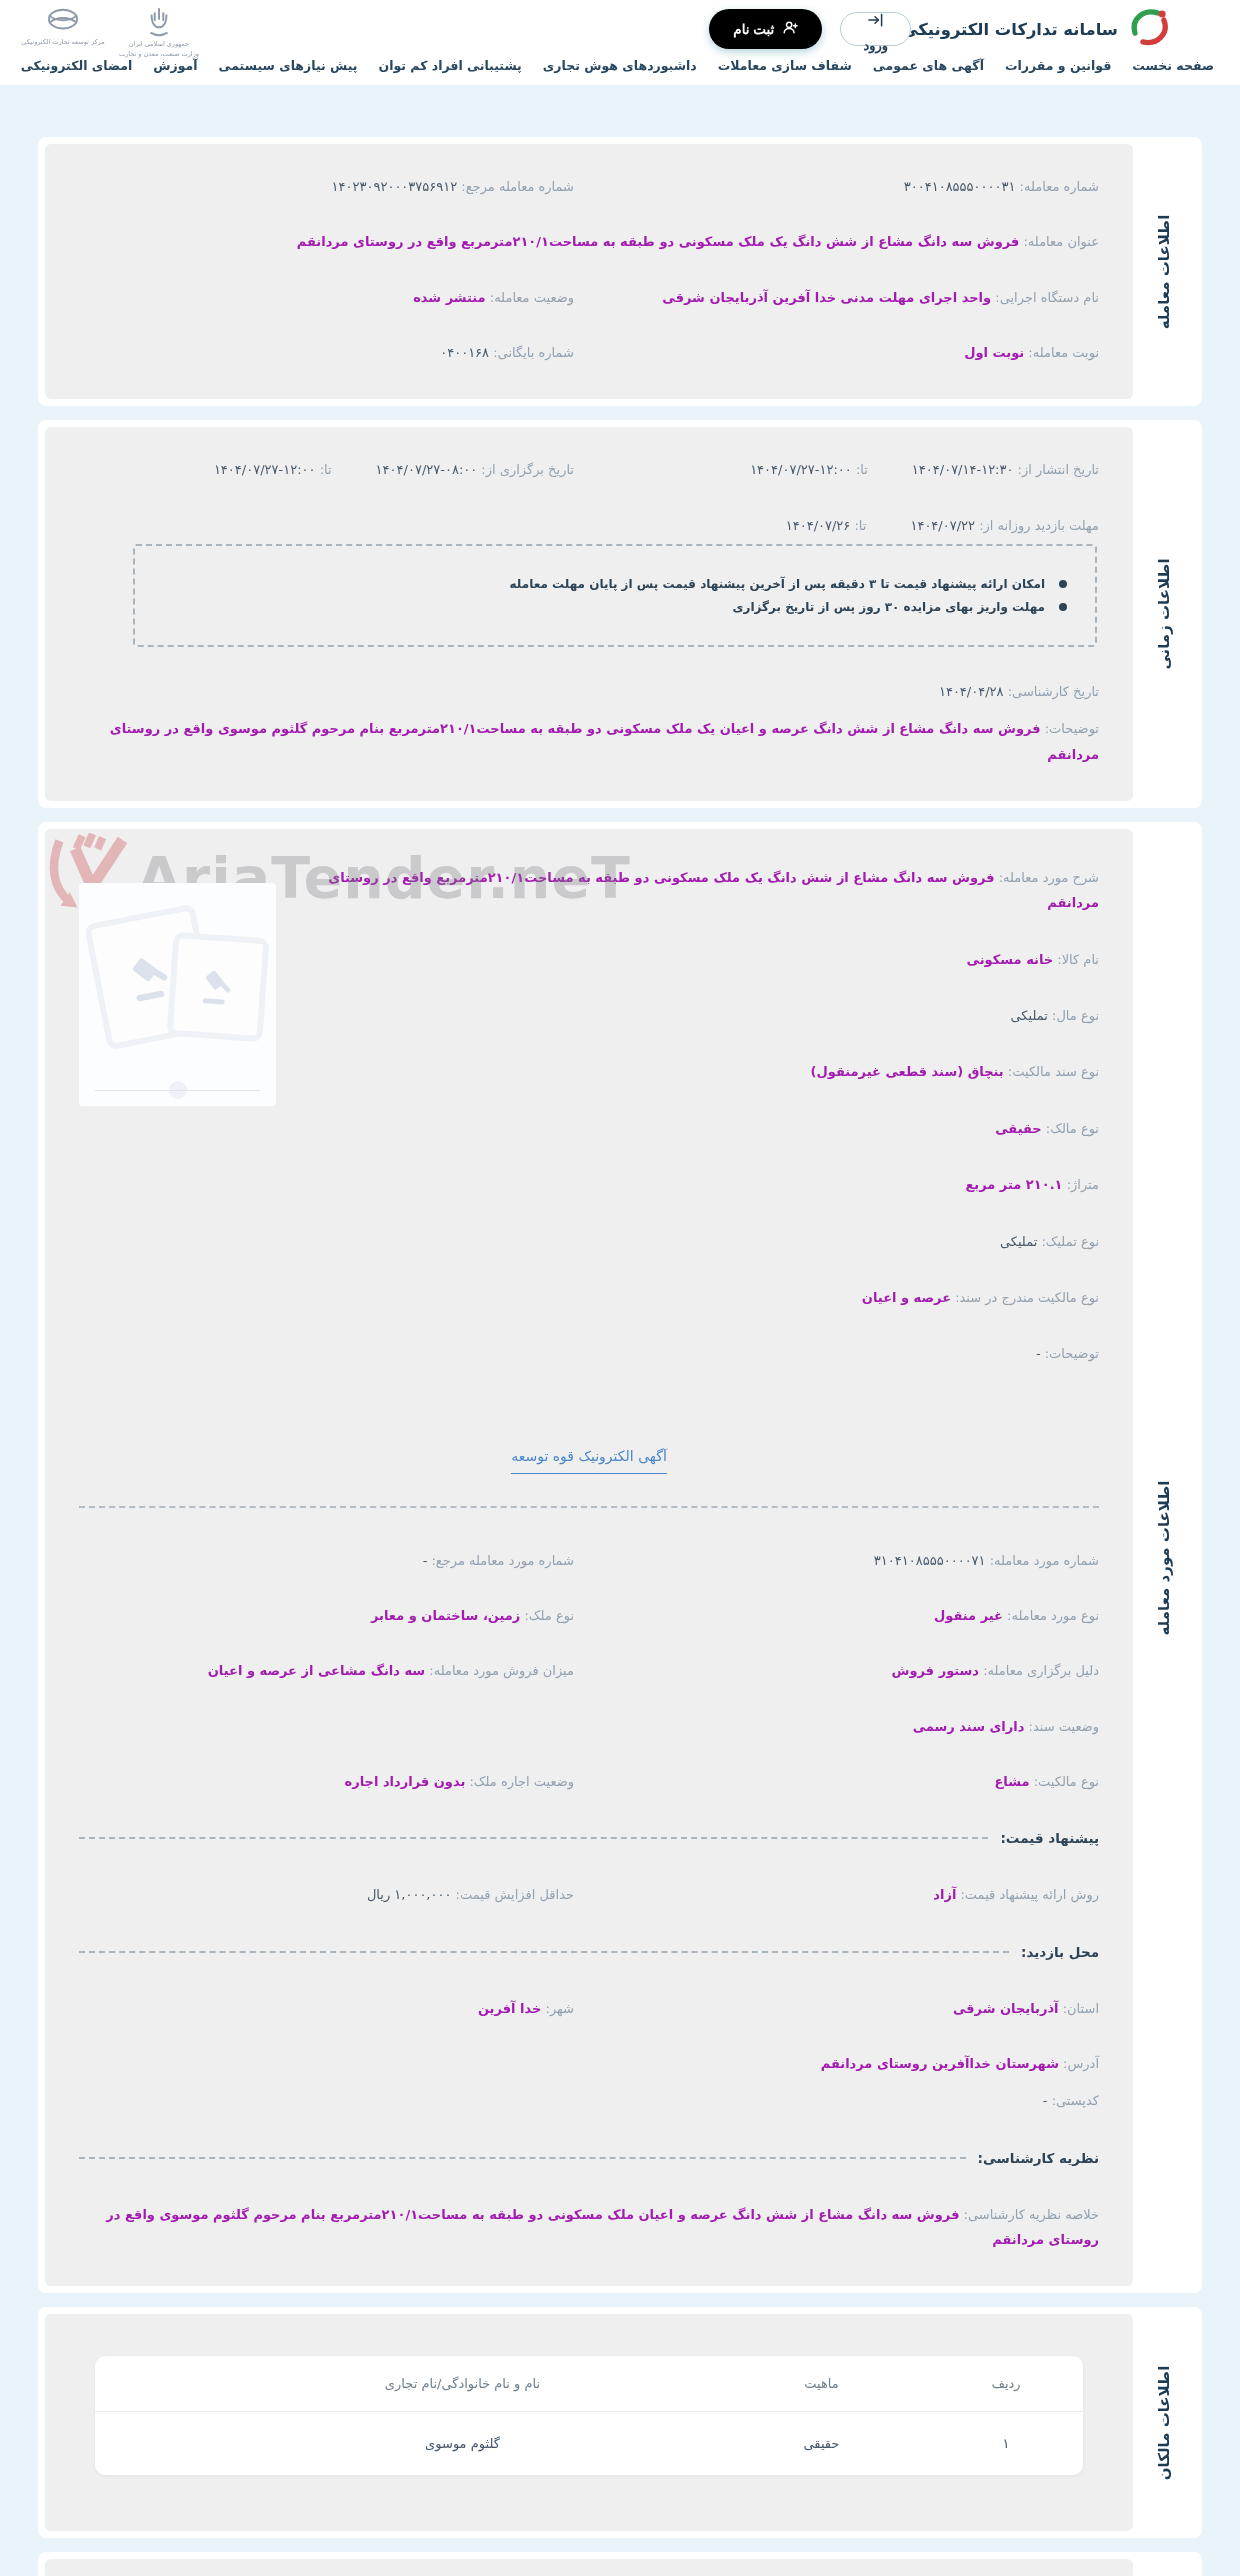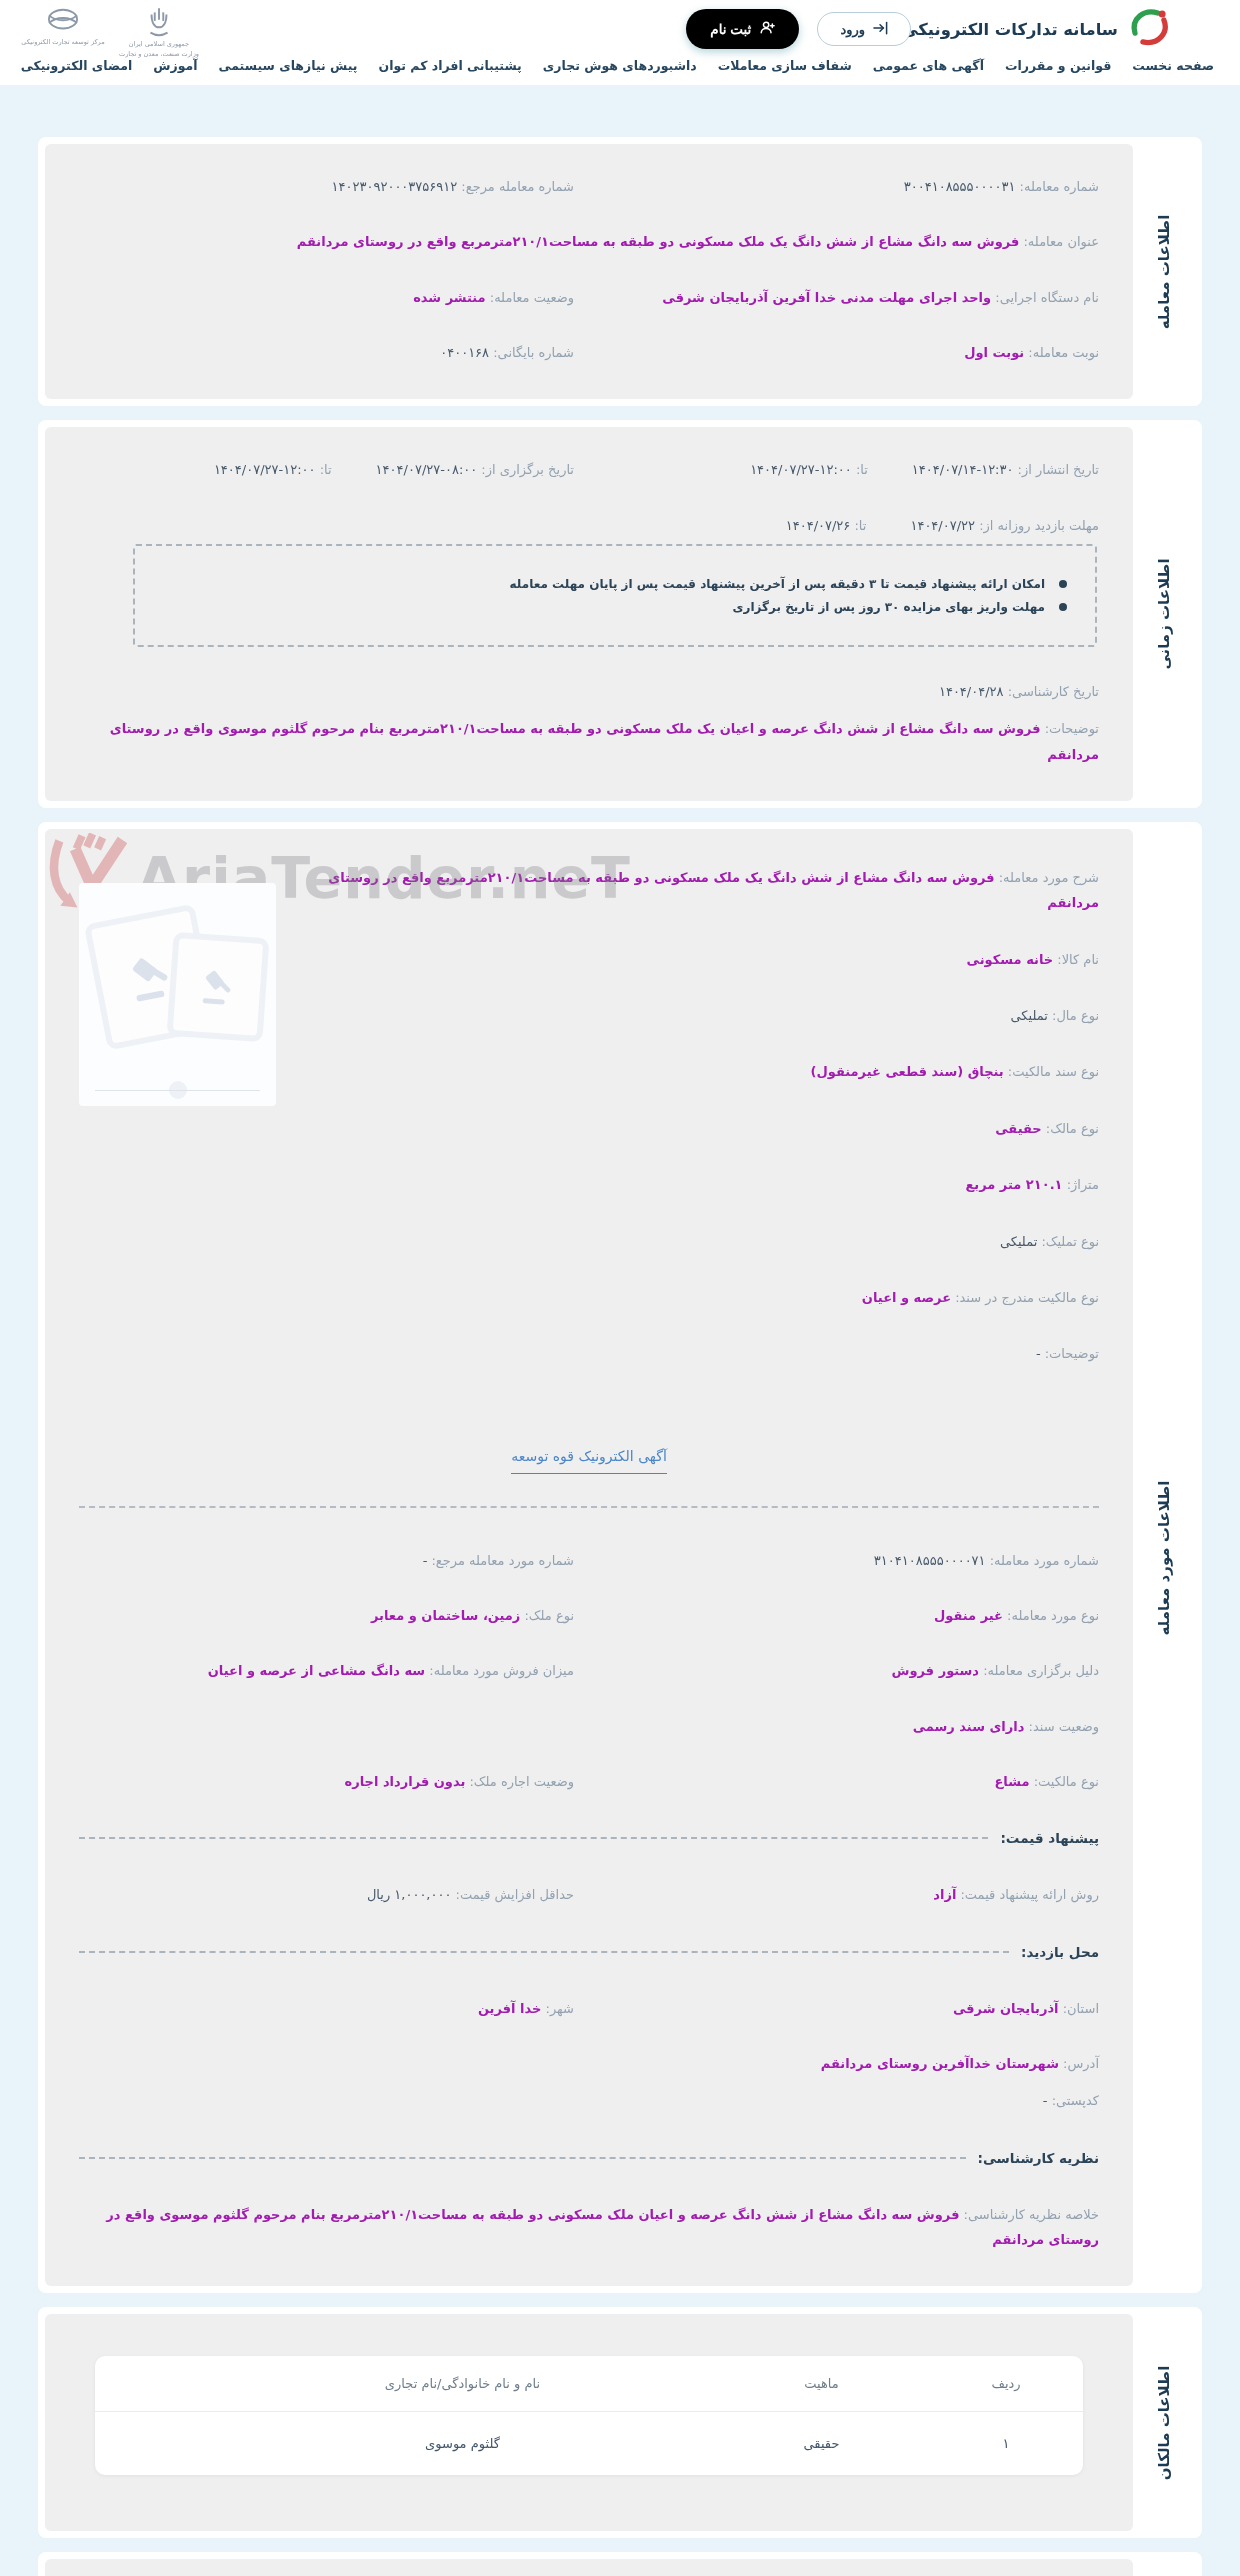--- a/index.html
+++ b/index.html
@@ -9,21 +9,21 @@
     background:#e8f4f9;
     font-family:"DejaVu Sans", sans-serif;
     direction:rtl;
     color:#47596b;
   }
   
   .topbar { position:relative; height:58px; background:#fff; }
   .brand { position:absolute; right:70px; top:0; height:58px; display:flex; align-items:center; gap:10px; }
   .brand-title { font-size:16.4px; font-weight:700; color:#1d3b53; white-space:nowrap; }
   .auth { position:absolute; right:329px; top:0; height:58px; display:flex; align-items:center; gap:18px; }
-  .btn-login { display:flex; align-items:center; gap:8px; background:#fff; border:1px solid #b9cdd7; border-radius:17px; height:34px; padding:0 22px; color:#1d3b53; font-size:13px; font-weight:600; cursor:pointer; }
+  .btn-login { display:flex; align-items:center; gap:8px; background:#fff; border:1px solid #b9cdd7; border-radius:17px; height:34px; padding:0 22px; color:#1d3b53; font-size:13px; font-weight:600; cursor:pointer;flex-direction:column; }
   .btn-register { display:flex; align-items:center; gap:8px; background:#000000; border:none; border-radius:20px; height:40px; padding:0 24px; color:#fff; font-size:13.5px; font-weight:700; cursor:pointer; box-shadow:0 3px 8px rgba(12,114,137,.3); }
   .gov-logos { position:absolute; left:26px; top:6px; display:flex; gap:22px; }
   .gov-logo { display:flex; flex-direction:column; align-items:center; width:74px; }
   .gov-caption { font-size:6.5px; color:#8d99a8; text-align:center; line-height:1.5; margin-top:2px; white-space:nowrap; }
   
   .navbar { background:#fff; padding:0 26px 12px; display:flex; align-items:center; gap:21px; font-size:12.5px; font-weight:600; color:#27465f; white-space:nowrap; overflow:hidden; }
   .nav-item { display:inline-block; cursor:pointer; }
   
   .main { padding:52px 38px 0; }
   .card { background:#fff; border-radius:8px; padding:7px; display:flex; margin-bottom:14px; }

